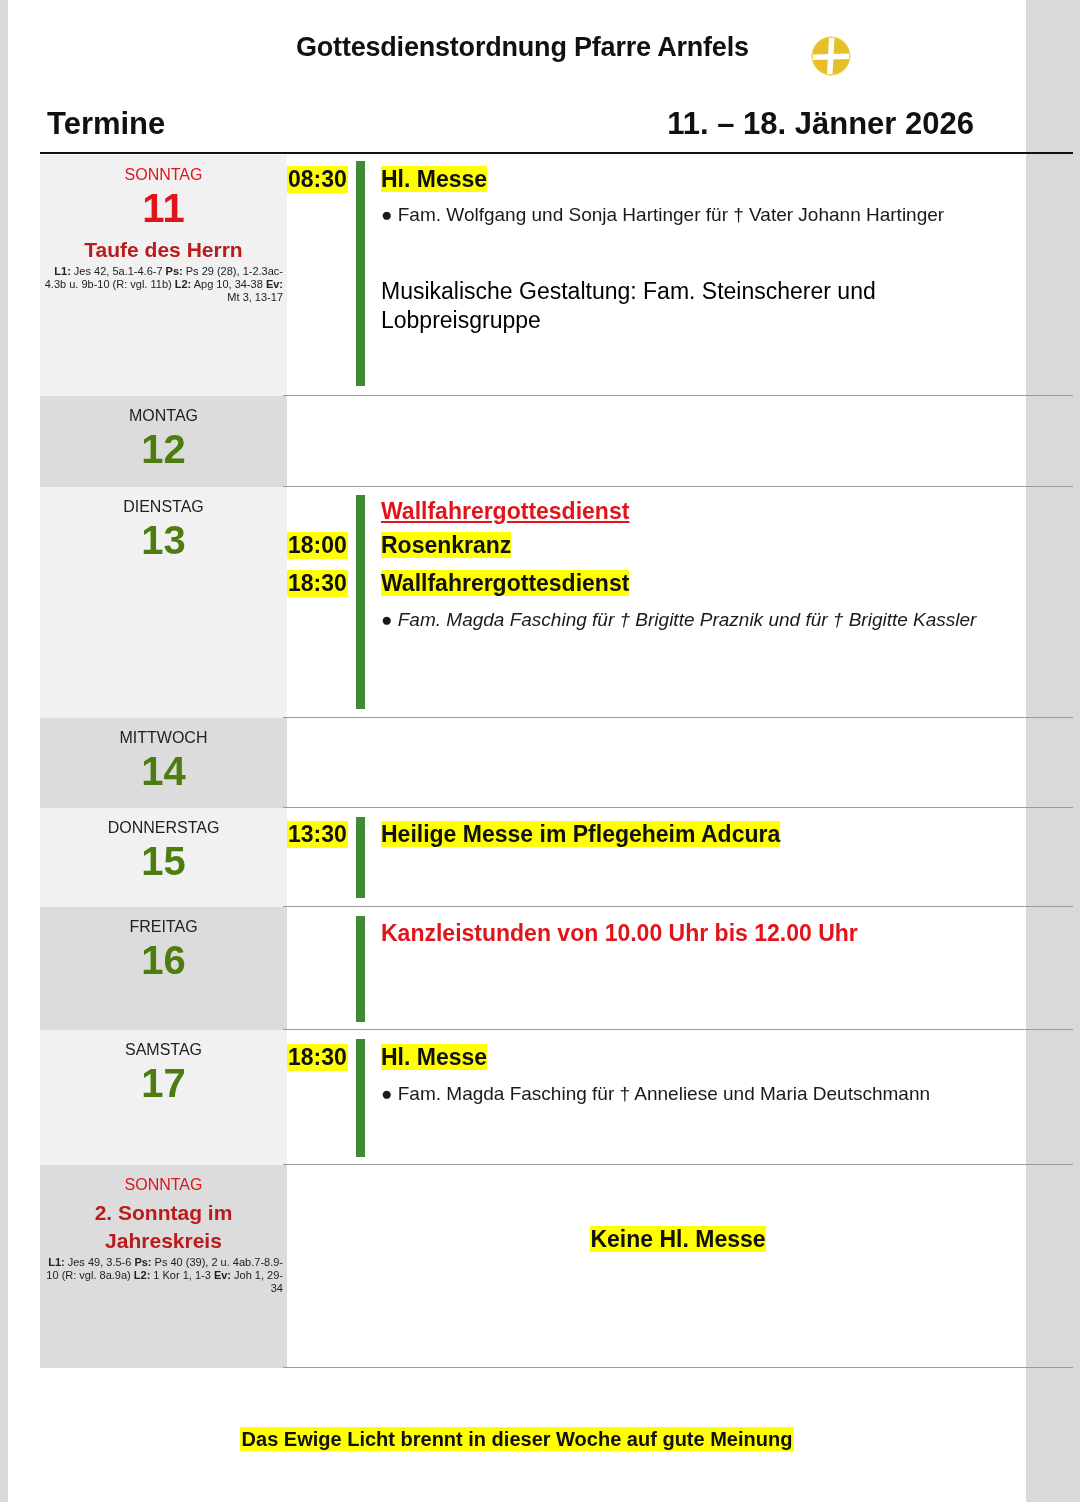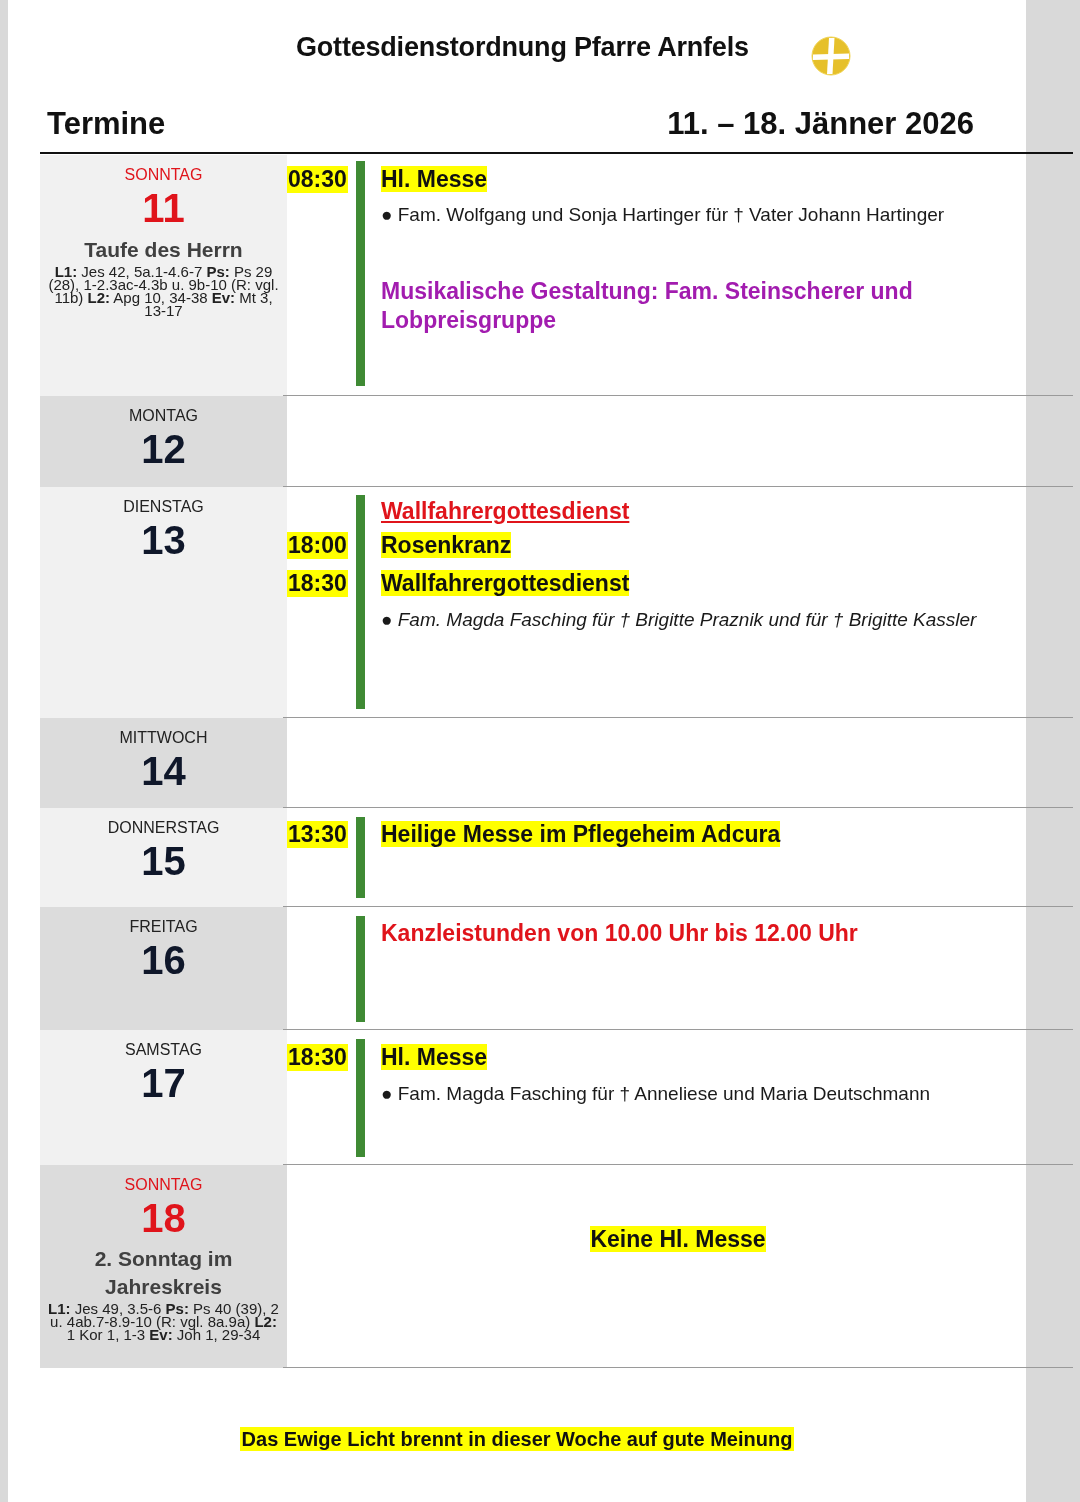--- a/index.html
+++ b/index.html
@@ -12,32 +12,32 @@
   .subhead { position: absolute; top: 106px; left: 0; width: 100%; height: 40px; }
   .termine { position: absolute; left: 39px; top: 0; font-size: 31px; font-weight: bold; }
   .daterange { position: absolute; right: 52px; top: 0; font-size: 31px; font-weight: bold; }
   .header-line { position: absolute; left: 32px; top: 152px; width: 1033px; height: 2px; background: #111; }
 
   .row { position: absolute; left: 32px; width: 1033px; }
   .day-cell { position: absolute; left: 0; top: 0; width: 247px; height: 100%; text-align: center; }
   .day-cell.light { background: #f1f1f1; }
   .day-cell.dark { background: #dcdcdc; }
   .weekday { display: block; font-size: 16px; margin-top: 11px; color: #222; }
-  .daynum { display: block; font-size: 40px; font-weight: bold; line-height: 44px; margin-top: 2px; color: #0f172a; }
+  .daynum { display: block; font-size: 40px; font-weight: bold; line-height: 44px; margin-top: 2px; color: #4d7c0f; }
   .red { color: #e0141b !important; }
-  .feast { display: block; font-size: 21px; font-weight: bold; line-height: 28px; margin-top: 5px; color: #404040; padding: 0 20px; }
-  .readings { display: block; font-size: 15px; line-height: 13px; color: #222; padding: 0 4px; margin-top: 1px; }
+  .feast { display: block; font-size: 21px; font-weight: bold; line-height: 28px; margin-top: 5px; color: #b91c1c; padding: 0 20px; }
+  .readings { display: block; font-size: 11px; line-height: 13px; color: #222; padding: 0 4px; margin-top: 1px; text-align: right; }
   .readings b { font-weight: bold; }
   .content-cell { position: absolute; left: 243px; right: 0; top: 0; height: 100%; border-bottom: 1.5px solid #9a9a9a; }
   .green-bar { position: absolute; left: 73px; width: 9px; background: #3f8a34; }
   .time { position: absolute; left: 4px; font-size: 23px; font-weight: bold; background: #ffff00; line-height: 27px; padding: 0 1px; }
   .event { position: absolute; left: 98px; font-size: 23px; font-weight: bold; line-height: 27px; }
   .hl { background: #ffff00; }
   .intent { position: absolute; left: 98px; font-size: 19px; line-height: 25px; color: #1a1a1a; right: 40px; }
-  .note-red { position: absolute; left: 98px; font-size: 23px; font-weight: bold; line-height: 29px; color: #a21caf; right: 80px; }
+  .note-red { position: absolute; left: 98px; font-size: 23px; font-weight: normal; line-height: 29px; color: #000000; right: 80px; }
   .underline { text-decoration: underline; }
   .center-note { position: absolute; left: 0; right: 0; text-align: center; font-size: 23px; font-weight: bold; }
   .footer-note { position: absolute; top: 1428px; left: 0; width: 100%; text-align: center; font-size: 20px; font-weight: bold; }
   .footer-note span { background: #ffff00; padding: 1px 2px; }
 </style>
 </head>
 <body>
 
 <div class="page">
 
@@ -137,21 +137,20 @@
       <div class="time" style="top:14px;">18:30</div>
       <div class="green-bar" style="top:9px;height:118px;"></div>
       <div class="event" style="top:14px;"><span class="hl">Hl. Messe</span></div>
       <div class="intent" style="top:51px;">● Fam. Magda Fasching für † Anneliese und Maria Deutschmann</div>
     </div>
   </div>
 
   <div class="row" style="top:1165px;height:203px;">
     <div class="day-cell dark">
       <span class="weekday red">SONNTAG</span>
-      <span class="daynum red">18</span>
       <span class="feast" style="padding:0 40px;">2. Sonntag im Jahreskreis</span>
       <span class="readings"><b>L1:</b><span> Jes 49, 3.5-6 </span><b>Ps:</b><span> Ps 40 (39), 2 u. 4ab.7-8.9-10 (R: vgl. 8a.9a) </span><b>L2:</b><span> 1 Kor 1, 1-3 </span><b>Ev:</b><span> Joh 1, 29-34</span></span>
     </div>
     <div class="content-cell">
       <div class="center-note" style="top:61px;"><span class="hl">Keine Hl. Messe</span></div>
     </div>
   </div>
 
   <div class="footer-note"><span>Das Ewige Licht brennt in dieser Woche auf gute Meinung</span></div>
 </div>

